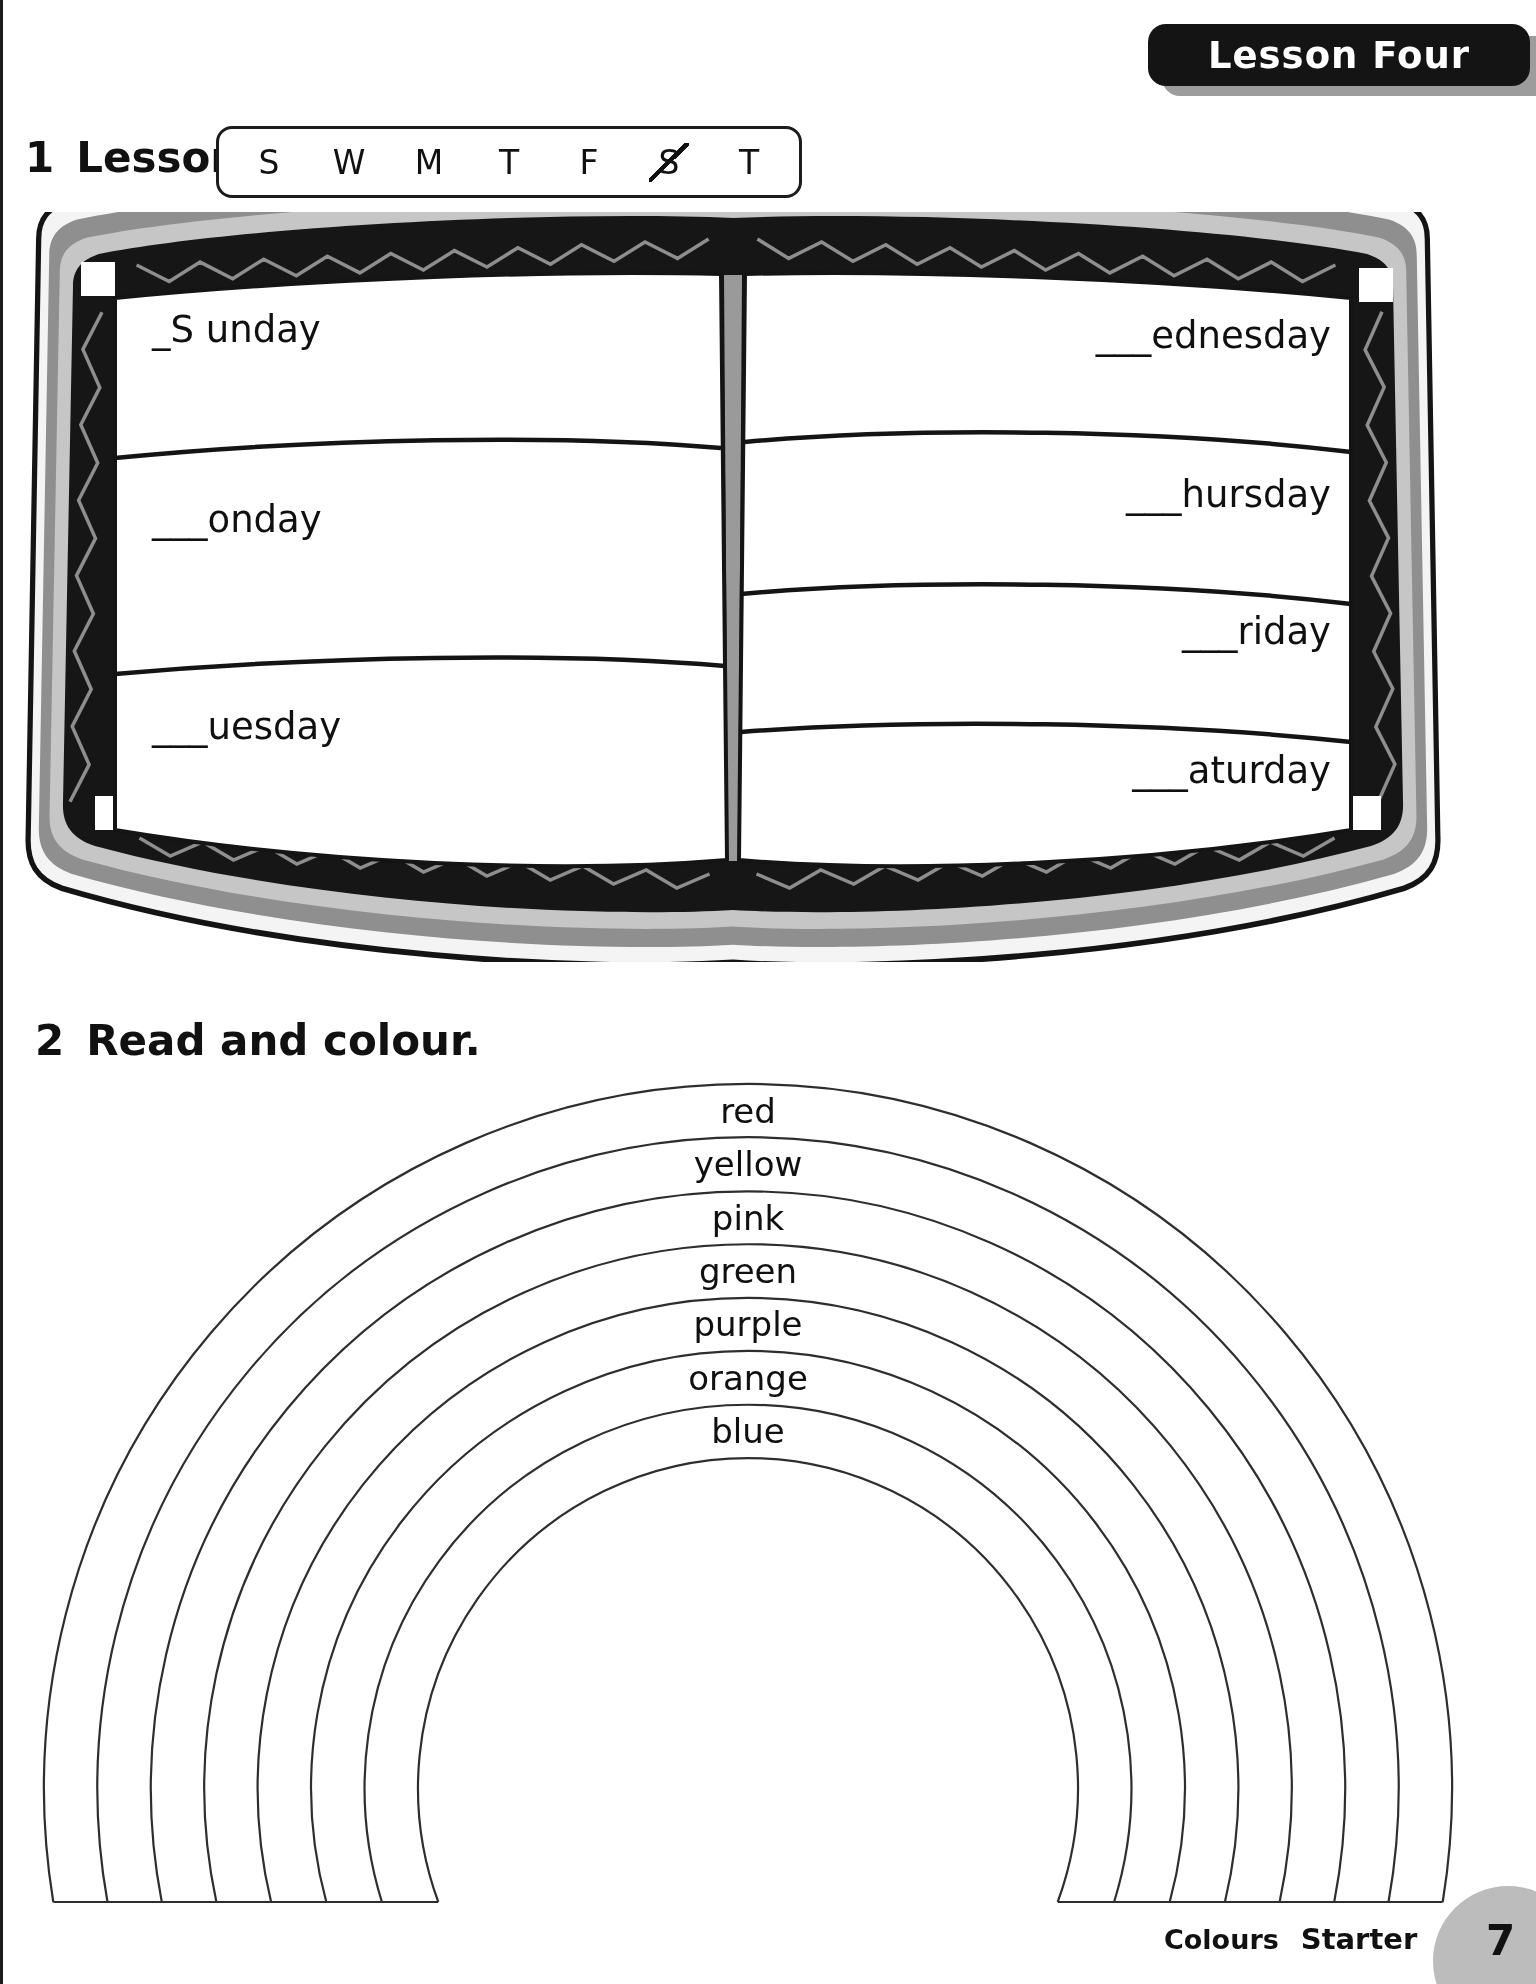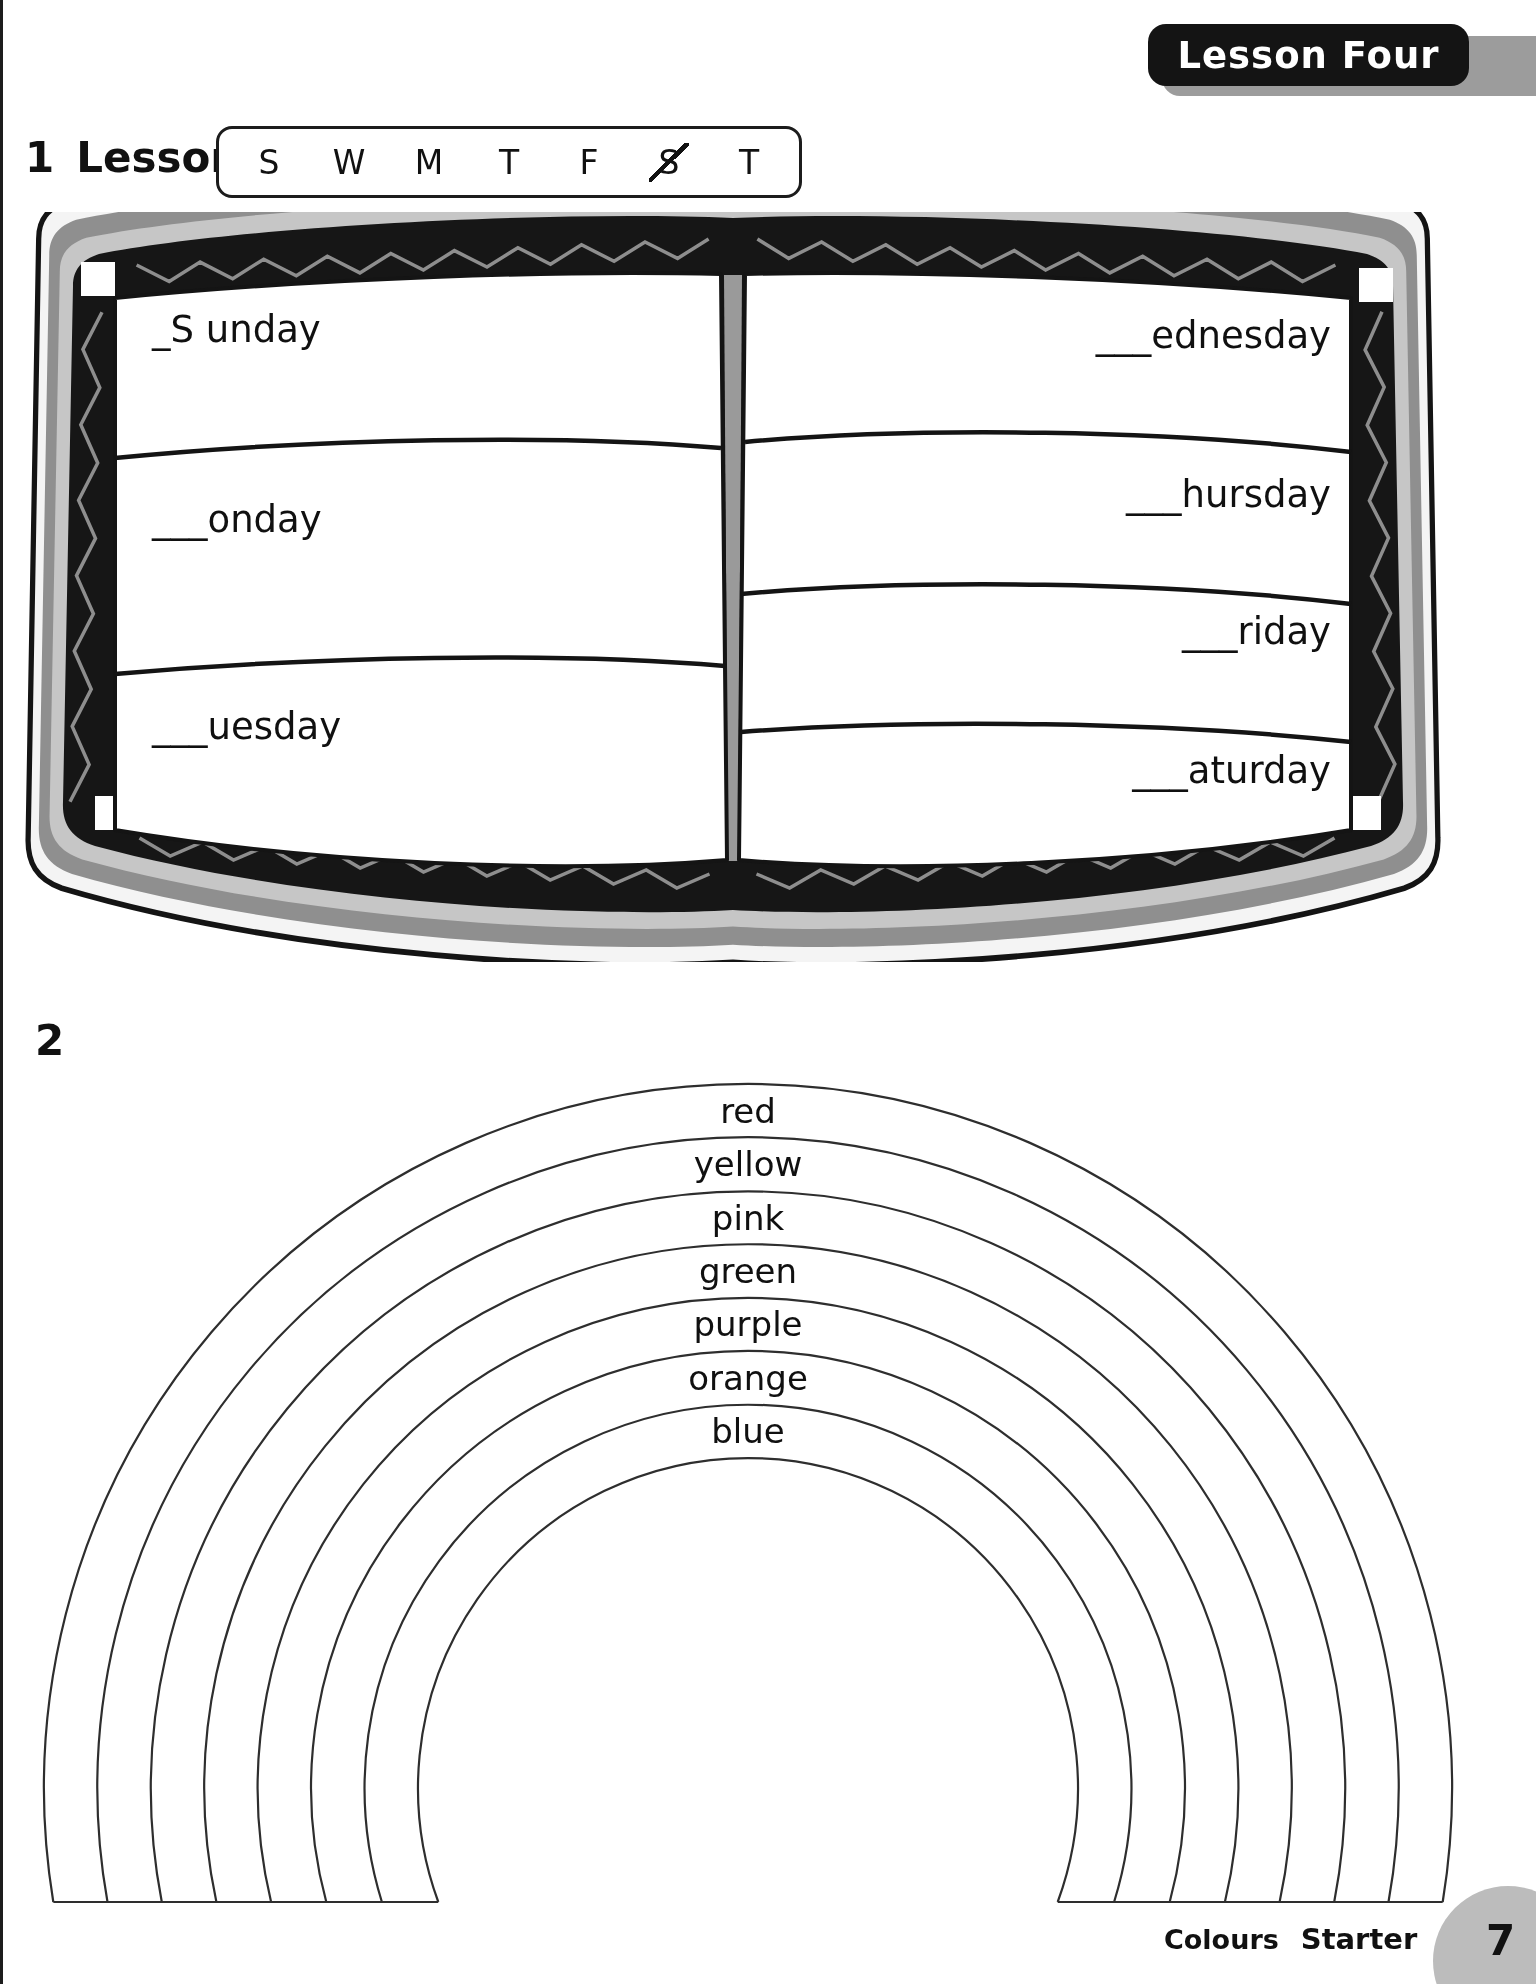--- a/index.html
+++ b/index.html
@@ -6,21 +6,21 @@
   html,body { background:#ffffff; }
   .page {
     position:relative; width:1536px; height:1984px; background:#ffffff;
     overflow:hidden; font-family:"DejaVu Sans", sans-serif; color:#111;
   }
   .edge-line { position:absolute; left:0; top:0; width:3px; height:1984px; background:#1c1c1c; }
 
   
   .banner-shadow { position:absolute; left:1162px; top:36px; width:400px; height:60px; background:#9c9c9c; border-radius:18px; }
   .banner {
-    position:absolute; left:1148px; top:24px; width:321px; height:62px; background:#141414; color:#fff;
+    position:absolute; left:1148px; top:24px; width:382px; height:62px; background:#141414; color:#fff;
     border-radius:18px; display:flex; align-items:center; justify-content:center;
     font-size:37px; font-weight:bold; letter-spacing:1px;
   }
 
   
   .ex-head { position:absolute; display:flex; align-items:baseline; gap:22px; font-weight:bold; font-size:42px; }
   #ex1-head { left:25px; top:133px; }
   #ex2-head { left:35px; top:1016px; }
 
   
@@ -112,20 +112,21 @@
       <text class="book-line" x="133" y="527">___uesday</text>
       <text class="book-line ra" x="1312" y="136">___ednesday</text>
       <text class="book-line ra" x="1312" y="295">___hursday</text>
       <text class="book-line ra" x="1312" y="432">___riday</text>
       <text class="book-line ra" x="1312" y="571">___aturday</text>
     </g>
   </svg>
 
   <div class="ex-head" id="ex2-head">
     <span>2</span>
+    <span>Read and colour.</span>
   </div>
 
   <svg id="rainbow-svg" width="1536" height="924" viewBox="0 0 1536 924">
     <path class="arc" d="M 53.3 842 A 704 704 0 1 1 1442.7 842"></path>
     <path class="arc" d="M 107.5 842 A 650.6 650.6 0 1 1 1388.5 842"></path>
     <path class="arc" d="M 161.8 842 A 597.1 597.1 0 1 1 1334.2 842"></path>
     <path class="arc" d="M 216.4 842 A 543.7 543.7 0 1 1 1279.6 842"></path>
     <path class="arc" d="M 271.1 842 A 490.3 490.3 0 1 1 1224.9 842"></path>
     <path class="arc" d="M 326.3 842 A 436.9 436.9 0 1 1 1169.7 842"></path>
     <path class="arc" d="M 381.9 842 A 383.4 383.4 0 1 1 1114.1 842"></path>

